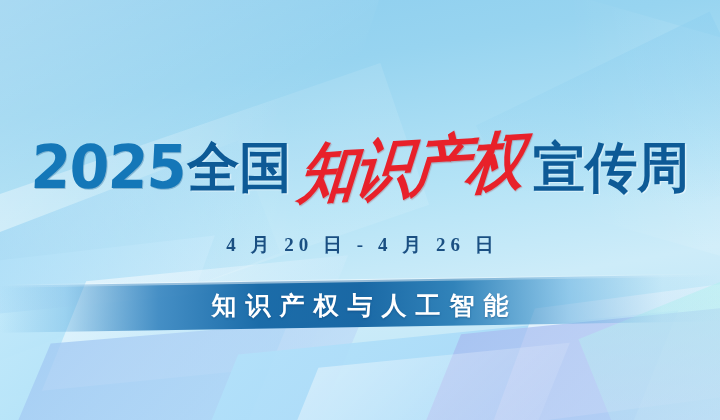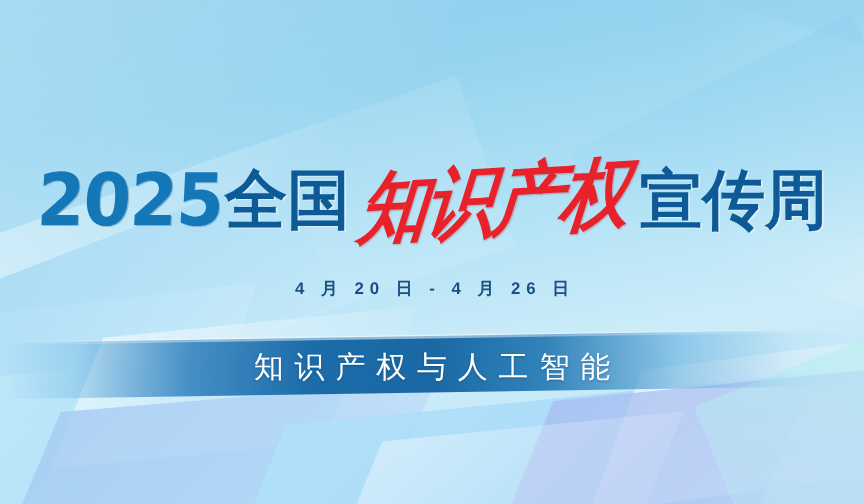--- a/index.html
+++ b/index.html
@@ -218,22 +218,22 @@
     text-shadow: 1.5px 1.5px 0 rgba(255,255,255,0.45);
   }
 
   
   .date-line {
     position: absolute;
     left: 0;
     right: 0;
     top: 232px;
     text-align: center;
-    font-family: Liberation Sans, sans-serif;
-    font-size: 14px;
+    font-family: Liberation Serif, serif;
+    font-size: 19px;
     font-weight: 700;
     color: #1a4f82;
     letter-spacing: 5px;
     text-indent: 5px;
   }
 
   
   .subtitle-band {
     position: absolute;
     left: 0;
@@ -257,21 +257,21 @@
     position: absolute;
     left: 0;
     right: 0;
     top: 285px;
     height: 40px;
     display: flex;
     align-items: center;
     justify-content: center;
     font-family: "Liberation Sans", "DejaVu Sans", sans-serif;
     font-size: 25px;
-    font-weight: 400;
+    font-weight: 700;
     color: #ffffff;
     letter-spacing: 9px;
     text-indent: 9px;
     text-shadow: 0 1px 2px rgba(10,60,110,0.45);
     white-space: nowrap;
   }
 
   
   .band-gloss {
     position: absolute;

